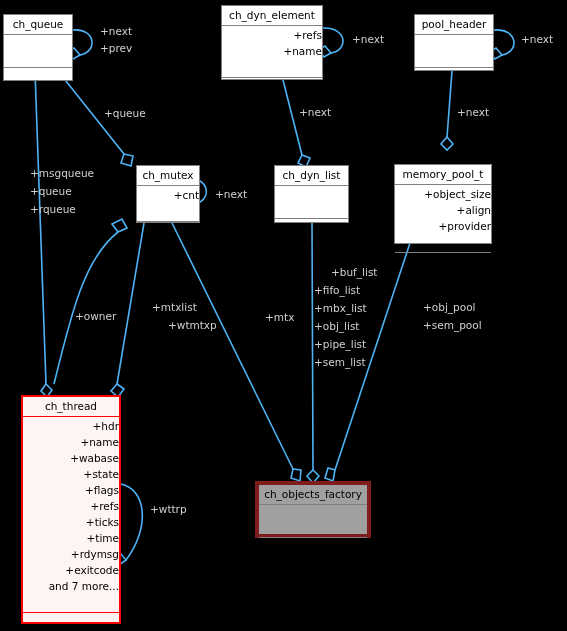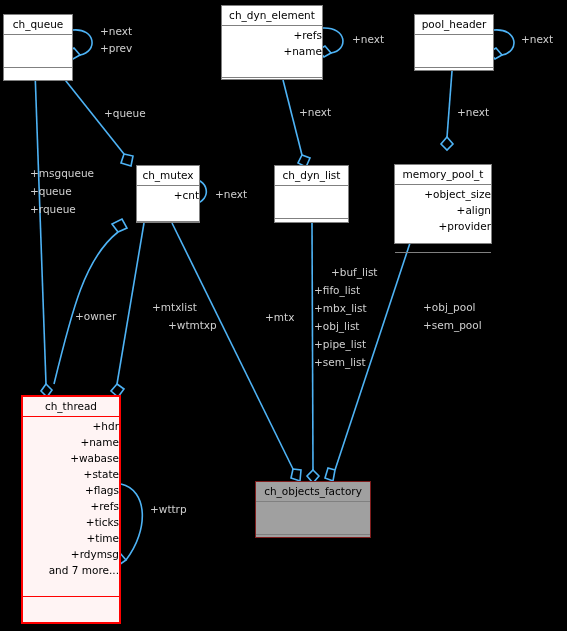--- a/index.html
+++ b/index.html
@@ -28,21 +28,21 @@
     box-sizing: border-box;
     border: 1px solid #808080;
     background: #ffffff;
     z-index: 5;
   }
   .uml-class.focus-class {
     border: 2px solid #ff0000;
     background: #fff4f4;
   }
   .uml-class.gray-class {
-    border: 1px solid #7f1d1d;
+    border: 4px solid #7f1d1d;
     background: #a0a0a0;
   }
   .cls-name {
     text-align: center;
     font-size: 10.5px;
     color: #000000;
     line-height: 12px;
     padding: 3px 4px 4px 4px;
     border-bottom: 1px solid #808080;
     white-space: nowrap;
@@ -220,20 +220,21 @@
         <div class="cls-attrs">
           <div class="attr-row"><span class="vis">+</span><span>hdr</span></div>
           <div class="attr-row"><span class="vis">+</span><span>name</span></div>
           <div class="attr-row"><span class="vis">+</span><span>wabase</span></div>
           <div class="attr-row"><span class="vis">+</span><span>state</span></div>
           <div class="attr-row"><span class="vis">+</span><span>flags</span></div>
           <div class="attr-row"><span class="vis">+</span><span>refs</span></div>
           <div class="attr-row"><span class="vis">+</span><span>ticks</span></div>
           <div class="attr-row"><span class="vis">+</span><span>time</span></div>
           <div class="attr-row"><span class="vis">+</span><span>rdymsg</span></div>
+          <div class="attr-row"><span class="vis">+</span><span>exitcode</span></div>
           <div class="attr-row more"><span>and 7 more...</span></div>
         </div>
         <div class="cls-ops"></div>
       </div>
       <div class="uml-class gray-class" style="left: 255px; top: 481px; width: 116px; height: 57px;">
         <div class="cls-name">ch_objects_factory</div>
         <div class="cls-attrs"></div>
         <div class="cls-ops"></div>
       </div>
     </div>

